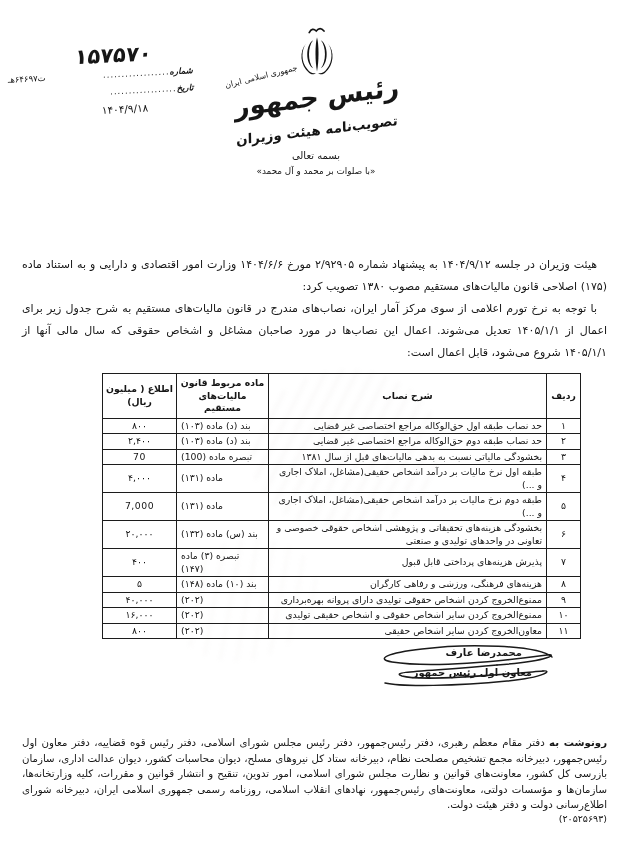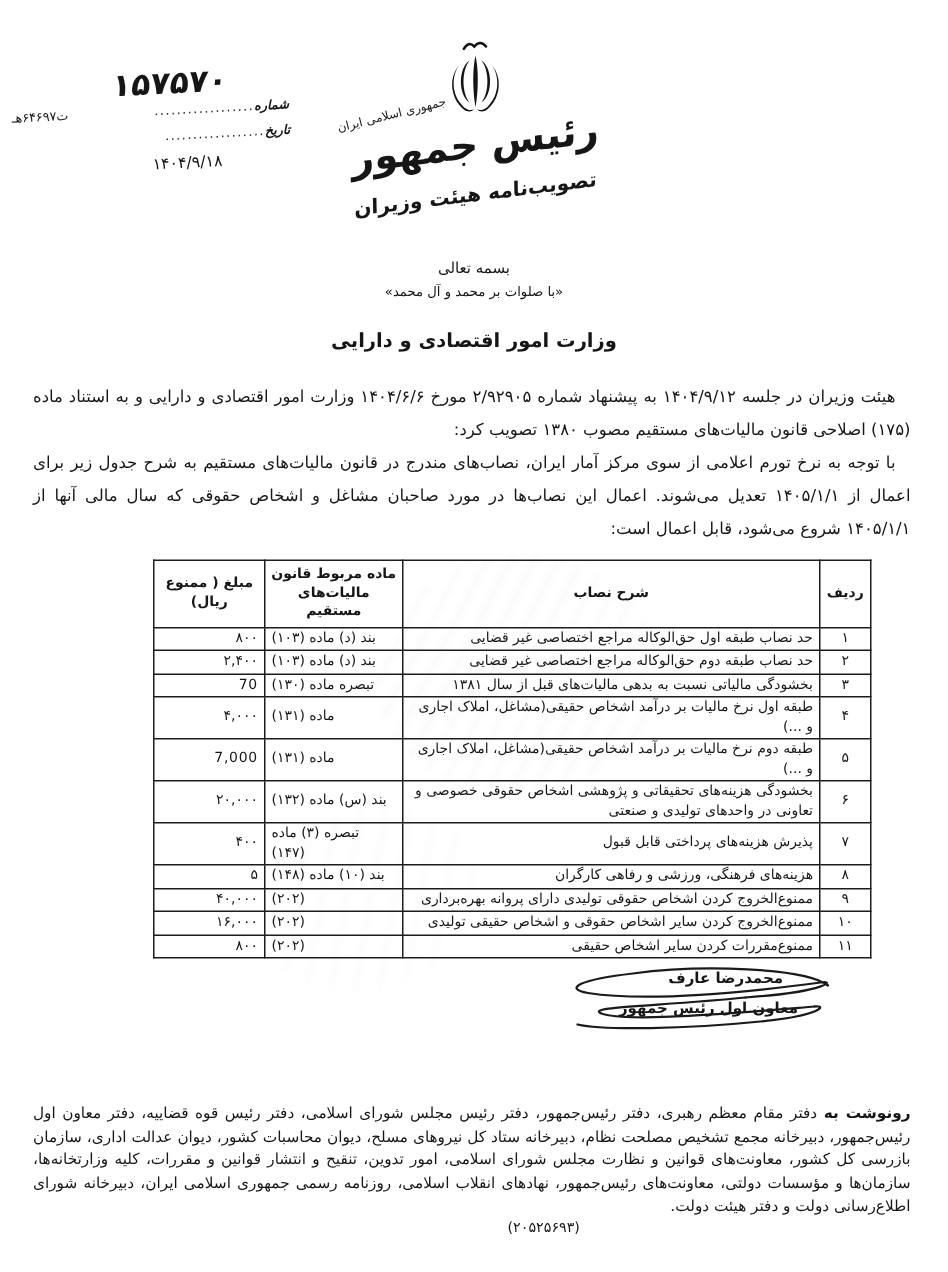--- a/index.html
+++ b/index.html
@@ -20,50 +20,50 @@
   .number-block{position:absolute;top:44px;left:8px;width:185px;transform:rotate(-3deg);font-size:8.5px;}
   .big-number{font-size:21px;font-weight:bold;letter-spacing:3px;text-align:center;padding-left:28px;transform:skewX(-8deg);}
   .ref-row{display:flex;align-items:flex-end;margin-top:2px;}
   .ref-row .lbl{font-weight:bold;font-style:italic;white-space:nowrap;}
   .ref-row .dots{flex:1;overflow:hidden;white-space:nowrap;letter-spacing:1px;color:#222;}
   .ref-row .suffix{white-space:nowrap;font-size:8.5px;}
   .date-row{display:flex;align-items:flex-end;margin-top:7px;padding-left:28px;}
   .date-value{margin-top:7px;text-align:center;font-size:10.5px;padding-left:46px;letter-spacing:1px;}
 
   
-  .salutation{position:absolute;top:174px;left:0;right:0;text-align:center;}
+  .salutation{position:absolute;top:150px;left:0;right:0;text-align:center;}
   .besmeh{font-size:10px;}
   .salavat{font-size:8.8px;margin-top:5px;}
   .ministry{font-size:13px;font-weight:bold;margin-top:20px;}
 
   
   .main{position:absolute;top:254px;right:25px;left:22px;}
   .body-par{font-size:11px;line-height:22px;text-align:justify;text-indent:10px;margin:0;}
   .body-par + .body-par{margin-top:0;}
 
   
   table.nisab{border-collapse:collapse;margin:9px 26px 0 27px;width:478px;table-layout:fixed;}
   table.nisab th,table.nisab td{border:1px solid #1c1c1c;padding:1px 4px;font-size:9.3px;line-height:12.5px;}
   table.nisab th{font-weight:bold;text-align:center;padding:3px 2px;}
   td.c-no{text-align:center;}
   td.c-desc{text-align:right;}
   td.c-art{text-align:left;}
-  td.c-amt{letter-spacing:.5px;}
+  td.c-amt{text-align:center;letter-spacing:.5px;}
   col.w-no{width:34px;}col.w-desc{width:278px;}col.w-art{width:92px;}col.w-amt{width:74px;}
 
   
   .signature{position:relative;margin:8px 45px 0 0;width:215px;height:58px;}
   .sig-name{font-size:10px;font-weight:bold;margin-right:40px;}
   .sig-title{font-size:10px;font-weight:bold;margin:9px 30px 0 0;}
   .sig-scribble{position:absolute;top:-6px;right:0;pointer-events:none;}
 
   
   .footer-text{font-size:10.2px;line-height:15.6px;text-align:justify;margin:30px 0 0 0;}
   .footer-text b{font-weight:bold;}
-  .ref-number{font-size:9.5px;text-align:center;margin:0 0 0 96px;letter-spacing:.5px;}
+  .ref-number{font-size:9.5px;text-align:right;margin:0 0 0 96px;letter-spacing:.5px;}
 
   
   .smudge{position:absolute;pointer-events:none;opacity:.5;filter:blur(2px);}
   .smudge.s1{top:370px;left:250px;width:190px;height:160px;
     background:repeating-linear-gradient(125deg,rgba(160,150,140,.18) 0 2px,transparent 2px 14px);
     transform:rotate(-8deg);border-radius:50%;}
   .smudge.s2{top:540px;left:170px;width:150px;height:120px;
     background:repeating-linear-gradient(120deg,rgba(170,160,150,.14) 0 2px,transparent 2px 16px);
     transform:rotate(-20deg);border-radius:50%;}
 </style>
@@ -103,62 +103,61 @@
     <div class="ref-row date-row">
       <span class="lbl">تاریخ</span>
       <span class="dots">..................</span>
     </div>
     <div class="date-value">۱۴۰۴/۹/۱۸</div>
   </div>
 
   <div class="salutation">
     <div class="besmeh">بسمه تعالی</div>
     <div class="salavat">«با صلوات بر محمد و آل محمد»</div>
-    <div class="ministry">وزارت امور اقتصادی و دارایی</div>
   </div>
 
   <div class="main">
 
     <p class="body-par">هیئت وزیران در جلسه ۱۴۰۴/۹/۱۲ به پیشنهاد شماره ۲/۹۲۹۰۵ مورخ ۱۴۰۴/۶/۶ وزارت امور اقتصادی و دارایی و به استناد ماده (۱۷۵) اصلاحی قانون مالیات‌های مستقیم مصوب ۱۳۸۰ تصویب کرد:</p>
     <p class="body-par">با توجه به نرخ تورم اعلامی از سوی مرکز آمار ایران، نصاب‌های مندرج در قانون مالیات‌های مستقیم به شرح جدول زیر برای اعمال از ۱۴۰۵/۱/۱ تعدیل می‌شوند. اعمال این نصاب‌ها در مورد صاحبان مشاغل و اشخاص حقوقی که سال مالی آنها از ۱۴۰۵/۱/۱ شروع می‌شود، قابل اعمال است:</p>
 
     <table class="nisab">
       <colgroup>
         <col class="w-no">
           <col class="w-desc">
           <col class="w-art">
           <col class="w-amt">
       </colgroup>
       <thead>
         <tr>
           <th>ردیف</th>
           <th>شرح نصاب</th>
           <th>ماده مربوط قانون مالیات‌های مستقیم</th>
-          <th>مبلغ ( ممنوع ریال)</th>
+          <th>اطلاع ( میلیون ریال)</th>
         </tr>
       </thead>
       <tbody>
       <tr>
         <td class="c-no">۱</td>
         <td class="c-desc">حد نصاب طبقه اول حق‌الوکاله مراجع اختصاصی غیر قضایی</td>
         <td class="c-art">بند (د) ماده (۱۰۳)</td>
         <td class="c-amt">۸۰۰</td>
       </tr>
 
       <tr>
         <td class="c-no">۲</td>
         <td class="c-desc">حد نصاب طبقه دوم حق‌الوکاله مراجع اختصاصی غیر قضایی</td>
         <td class="c-art">بند (د) ماده (۱۰۳)</td>
         <td class="c-amt">۲,۴۰۰</td>
       </tr>
 
       <tr>
         <td class="c-no">۳</td>
         <td class="c-desc">بخشودگی مالیاتی نسبت به بدهی مالیات‌های قبل از سال ۱۳۸۱</td>
-        <td class="c-art">تبصره ماده (۱۳۰)</td>
+        <td class="c-art">تبصره ماده (100)</td>
         <td class="c-amt">70</td>
       </tr>
 
       <tr>
         <td class="c-no">۴</td>
         <td class="c-desc">طبقه اول نرخ مالیات بر درآمد اشخاص حقیقی(مشاغل، املاک اجاری و ...)</td>
         <td class="c-art">ماده (۱۳۱)</td>
         <td class="c-amt">۴,۰۰۰</td>
       </tr>
 
@@ -199,21 +198,21 @@
 
       <tr>
         <td class="c-no">۱۰</td>
         <td class="c-desc">ممنوع‌الخروج کردن سایر اشخاص حقوقی و اشخاص حقیقی تولیدی</td>
         <td class="c-art">(۲۰۲)</td>
         <td class="c-amt">۱۶,۰۰۰</td>
       </tr>
 
       <tr>
         <td class="c-no">۱۱</td>
-        <td class="c-desc">ممنوع‌مقررات کردن سایر اشخاص حقیقی</td>
+        <td class="c-desc">معاون‌الخروج کردن سایر اشخاص حقیقی</td>
         <td class="c-art">(۲۰۲)</td>
         <td class="c-amt">۸۰۰</td>
       </tr>
     </tbody>
     </table>
 
     <div class="signature">
       <div class="sig-name">محمدرضا عارف</div>
       <span>
         <svg class="sig-scribble" width="215" height="58" viewBox="0 0 215 58" aria-hidden="true">

